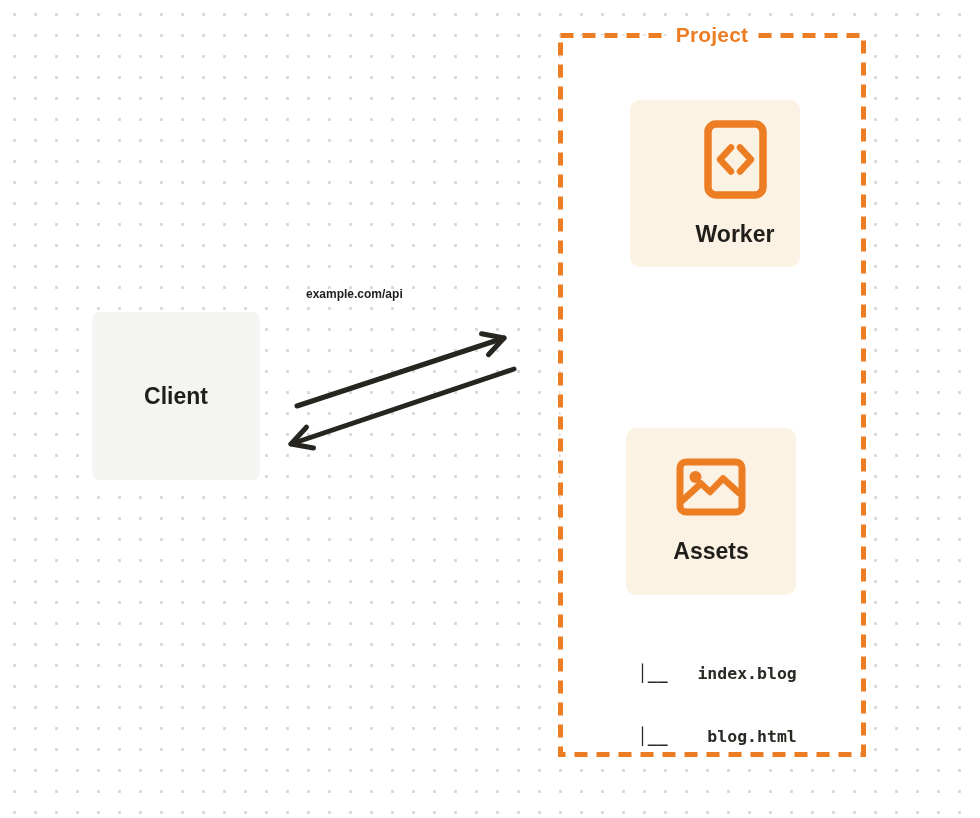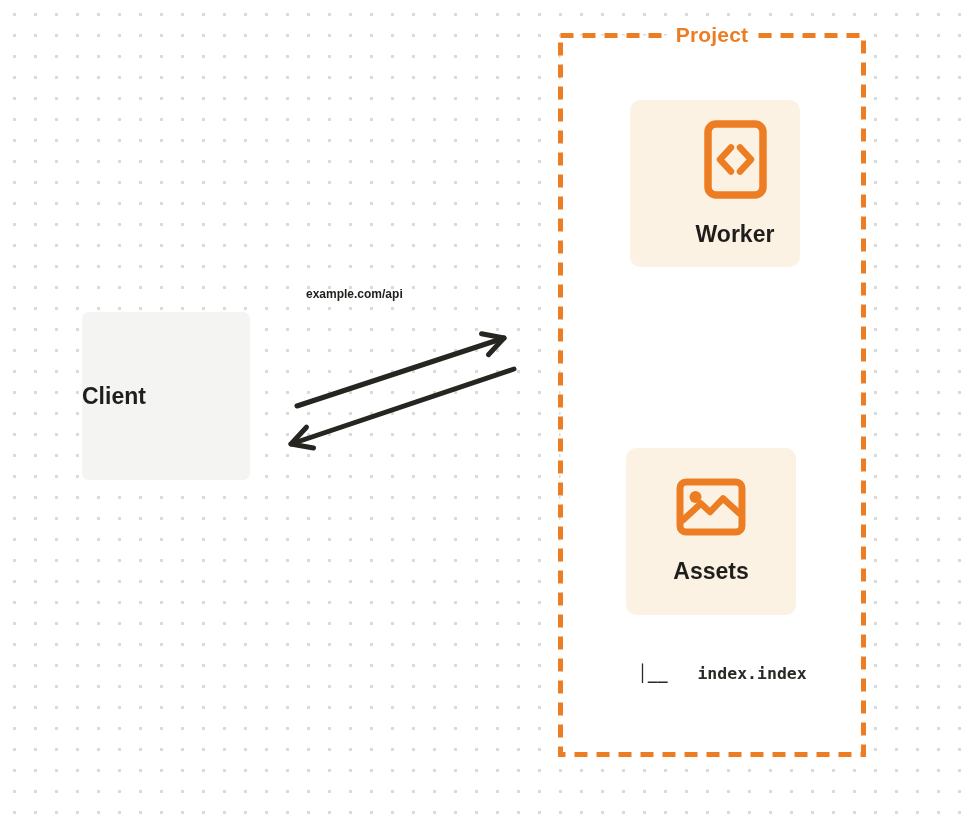--- a/index.html
+++ b/index.html
@@ -33,28 +33,29 @@
     padding: 0 8px;
     color: #ed7d23;
     font-size: 21px;
     font-weight: 700;
     letter-spacing: 0.2px;
     white-space: nowrap;
   }
 
   .client-box {
     position: absolute;
-    left: 82px;
+    left: 92px;
     top: 312px;
     width: 168px;
     height: 168px;
     background: #f4f4f3;
     border-radius: 7px;
     display: flex;
     align-items: center;
+    justify-content: center;
   }
   .client-box .node-label { font-size: 23px; font-weight: 700; color: #1f1e1b; }
 
   .request-label {
     position: absolute;
     left: 306px;
     top: 287px;
     font-size: 12px;
     font-weight: 700;
     color: #1f1e1b;
@@ -67,21 +68,21 @@
     height: 167px;
     background: #fcf2e4;
     border-radius: 10px;
     display: flex;
     flex-direction: column;
     align-items: center;
     justify-content: center;
     gap: 18px;
   }
   .card.worker { left: 630px; top: 100px; padding-left: 40px; }
-  .card.assets { left: 626px; top: 448px; }
+  .card.assets { left: 626px; top: 428px; }
   .card .node-label { font-size: 23px; font-weight: 700; color: #1f1e1b; }
 
   .file-tree {
     position: absolute;
     left: 608px;
     top: 621px;
     font-family: "DejaVu Sans Mono", monospace;
     font-size: 16.5px;
     line-height: 21px;
     font-weight: 700;
@@ -132,17 +133,18 @@
       <svg width="70" height="58" viewBox="0 0 70 58" aria-hidden="true">
         <rect x="4" y="4" width="62" height="50" rx="6" fill="none" stroke="#ed7d23" stroke-width="7"></rect>
         <circle cx="19.5" cy="19" r="6" fill="#ed7d23"></circle>
         <polyline points="7,42 25,25.5 34,34 47,20.5 63,35" fill="none" stroke="#ed7d23" stroke-width="6.5" stroke-linecap="round" stroke-linejoin="round"></polyline>
       </svg>
     </span>
     <span class="node-label">Assets</span>
   </div>
 
   <div class="file-tree">
-    <div>   │__   index.index</div>
+    <div>   │__   index.blog</div>
+    <div>   │__    blog.html</div>
     
   </div>
 
 </div>
 
 </body></html>

